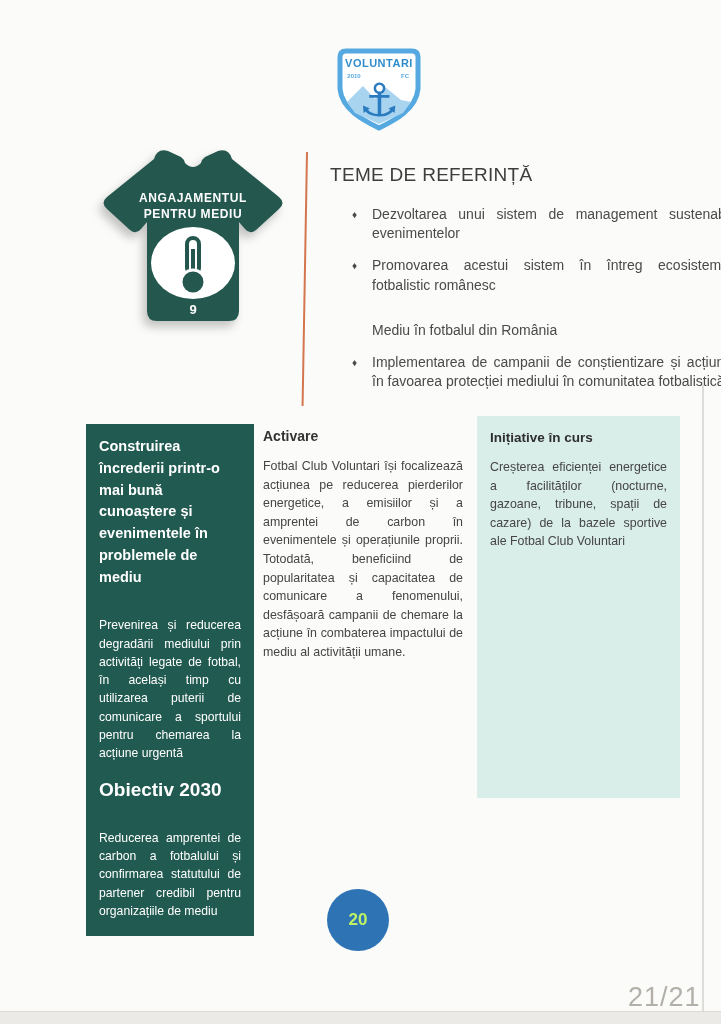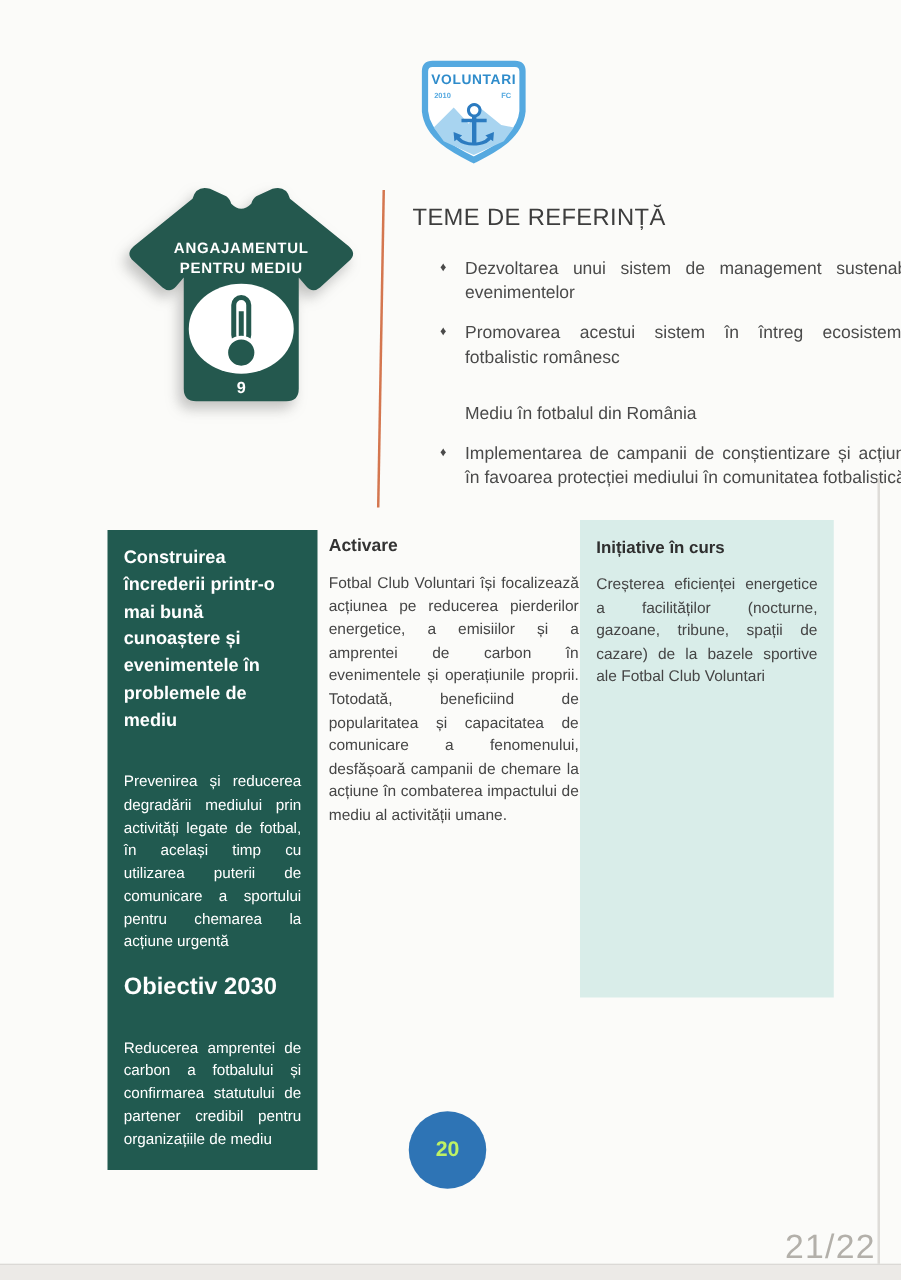--- a/index.html
+++ b/index.html
@@ -54,21 +54,21 @@
   }
   .greenbox .title { font-size:14.5px; font-weight:bold; line-height:1.5; }
   .greenbox p { font-size:12.2px; line-height:1.5; text-align:justify; margin-top:28px; }
   .greenbox .subhead { font-size:19px; font-weight:bold; margin-top:16px; }
 
   .midcol { left:263px; top:428px; width:200px; }
   .midcol h2 { font-size:14px; font-weight:bold; color:#333333; }
   .midcol p { font-size:12.4px; line-height:1.5; text-align:justify; color:#454545; margin-top:13px; }
 
   .tealbox {
-    left:464px; top:416px; width:203px; height:382px;
+    left:477px; top:416px; width:203px; height:382px;
     background:#d9ede9; padding:14px 13px;
   }
   .tealbox h2 { font-size:13.5px; font-weight:bold; color:#2f2f2f; }
   .tealbox p { font-size:12.4px; line-height:1.5; text-align:justify; color:#454545; margin-top:13px; }
 
   
   .page-badge {
     left:327px; top:889px; width:62px; height:62px;
     background:#2e74b5; border-radius:50%;
     display:flex; align-items:center; justify-content:center;
@@ -150,16 +150,16 @@
 
 <div class="abs tealbox">
   <h2>Inițiative în curs</h2>
   <p>Creșterea eficienței energetice a facilităților (nocturne, gazoane, tribune, spații de cazare) de la bazele sportive ale Fotbal Club Voluntari</p>
 </div>
 
 <div class="abs page-badge">
   <span>20</span>
 </div>
 
-<div class="abs viewer-pageno">21/22</div>
+<div class="abs viewer-pageno">21/21</div>
 
 <div class="abs edge-line"></div>
 <div class="abs bottom-strip"></div>
 
 </body></html>

